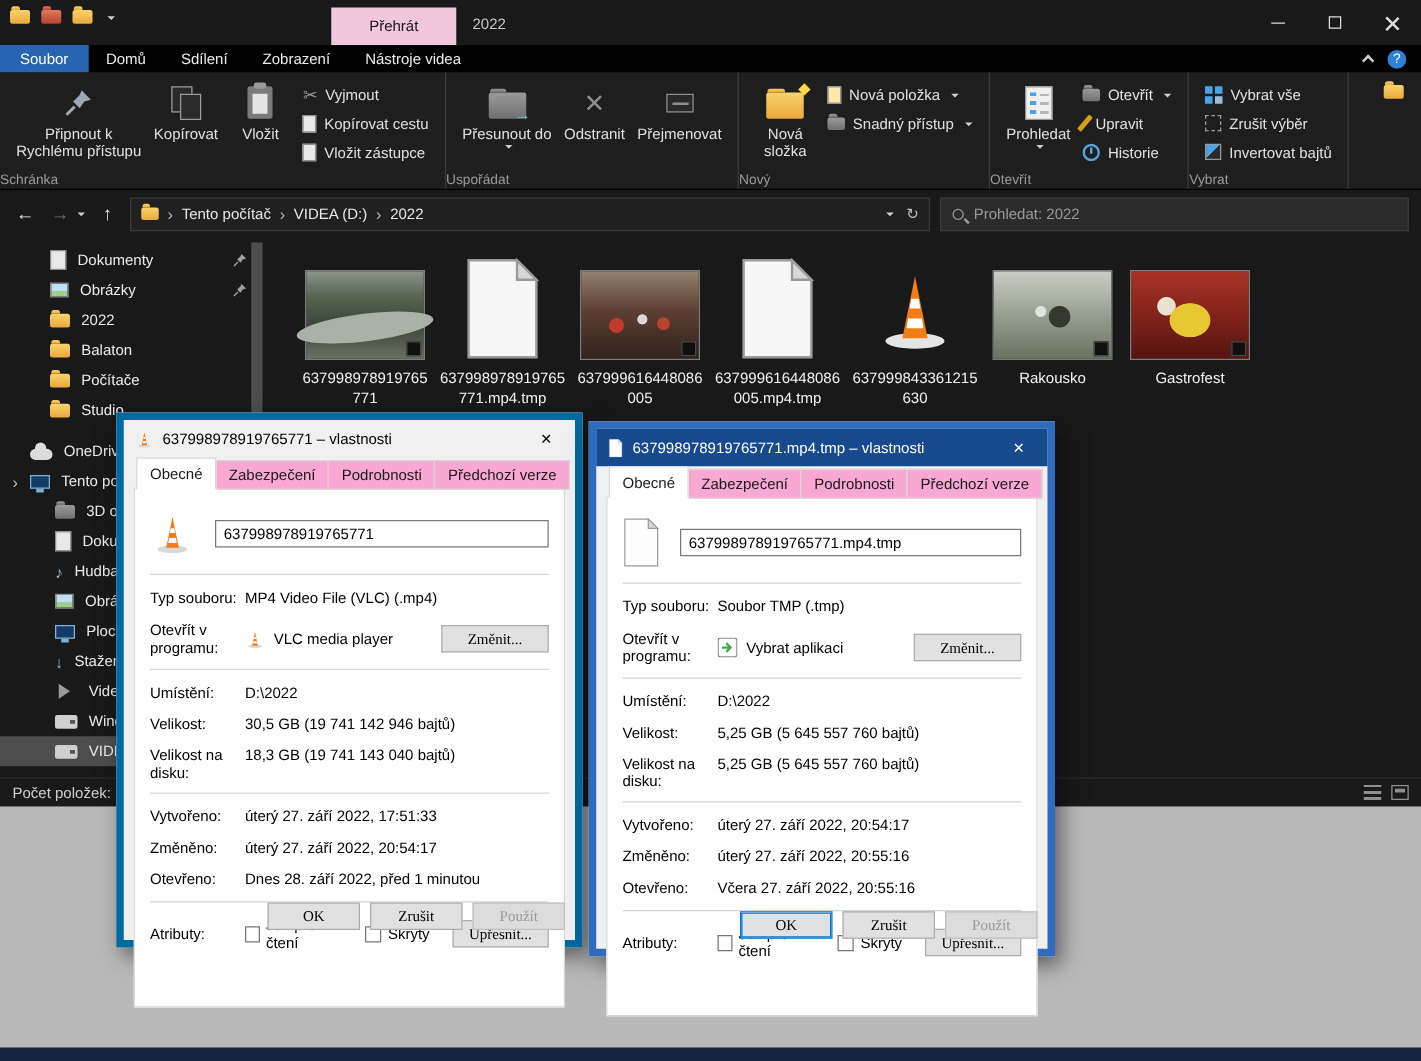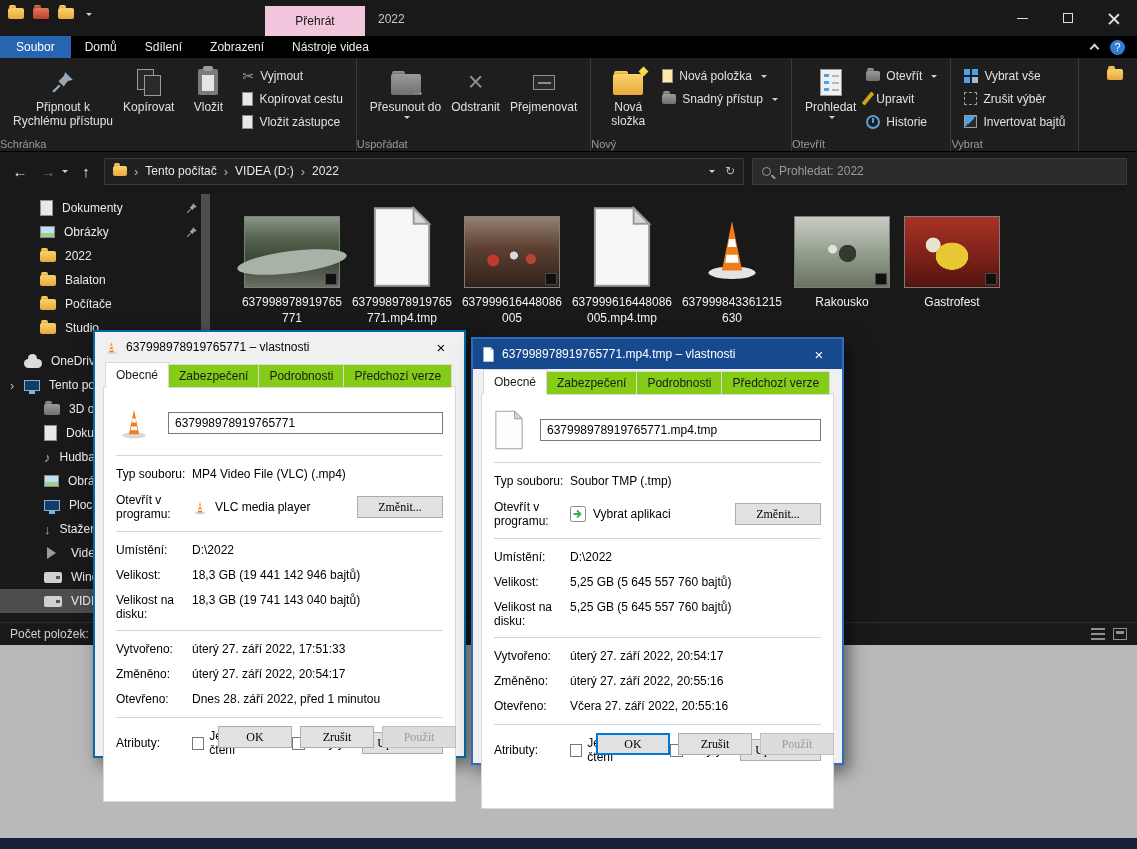--- a/index.html
+++ b/index.html
@@ -140,30 +140,30 @@
 
   .statusbar{position:absolute;left:0;right:0;bottom:0;height:23px;background:#191919;border-top:1px solid #2d2d2d;
              display:flex;align-items:center;padding:0 10px;font-size:12px;color:#cfcfcf}
   .status-views{margin-left:auto;display:flex;gap:8px}
   .view-ic1{width:14px;height:12px;background:repeating-linear-gradient(#8f8f8f 0 2px,transparent 2px 5px)}
   .view-ic2{width:14px;height:12px;border:1px solid #8f8f8f;background:linear-gradient(#8f8f8f,#8f8f8f) 2px 2px/8px 3px no-repeat}
 
   .taskbar{position:absolute;left:0;bottom:0;width:100%;height:11px;background:#16213a}
 
   
-  .dialog{position:absolute;width:373px;height:428px;background:#f0f0f0;border:2px solid #0369a1;
+  .dialog{position:absolute;width:373px;height:428px;background:#f0f0f0;border:6px solid #0369a1;
           box-shadow:5px 7px 16px rgba(0,0,0,.5);font-size:12px;color:#000}
   .d1{left:93px;top:330px;z-index:20}
   .d2{left:471px;top:337px;z-index:30;border-color:#2f6bbf}
   .dlg-title{height:30px;display:flex;align-items:center;padding:0 4px 0 9px;gap:7px}
   .d2 .dlg-title{background:#17498f;color:#fff}
   .dlg-title-text{flex:1;white-space:nowrap;overflow:hidden}
   .dlg-close{width:38px;height:30px;display:flex;align-items:center;justify-content:center;font-size:15px}
   .dlg-tabs{position:absolute;top:32px;left:10px;display:flex;z-index:2}
-  .dtab{padding:4px 10px;background:#84cc16;border:1px solid #d9d9d9;border-left:none;color:#1a1a1a}
+  .dtab{padding:4px 10px;background:#f9a8d4;border:1px solid #d9d9d9;border-left:none;color:#1a1a1a}
   .dtab:first-child{border-left:1px solid #d9d9d9}
   .dtab.active{background:#fff;border-bottom:1px solid #fff;position:relative;top:0px;padding-top:5px;margin-top:-2px;border-left:1px solid #d9d9d9}
   .dlg-page{position:absolute;top:54px;left:8px;right:8px;height:416px;background:#fff;border:1px solid #d9d9d9;padding:12px 10px 0}
   .namerow{display:flex;align-items:center;gap:16px;margin:4px 2px 12px;height:40px}
   .nameinput{flex:1;height:22px;border:1px solid #7a7a7a;background:#fff;padding:2px 6px;font-size:12px;
              font-family:"Liberation Sans","DejaVu Sans",sans-serif}
   .dsep{border-top:1px solid #d5d5d5;margin:9px 2px 11px}
   .drow{display:flex;align-items:flex-start;padding:0 2px;margin-bottom:11px}
   .dl{width:76px;flex:none;line-height:14px}
   .dv{flex:1;line-height:14px}
@@ -590,21 +590,21 @@
         </span>
         <button class="dbtn change">Změnit...</button>
       </div>
       <div class="dsep"></div>
       <div class="drow">
         <span class="dl">Umístění:</span>
         <span class="dv">D:\2022</span>
       </div>
       <div class="drow">
         <span class="dl">Velikost:</span>
-        <span class="dv">18,3 GB (19 441 142 946 bajtů)</span>
+        <span class="dv">30,5 GB (19 741 142 946 bajtů)</span>
       </div>
       <div class="drow" style="margin-bottom:4px">
         <span class="dl">Velikost na disku:</span>
         <span class="dv">18,3 GB (19 741 143 040 bajtů)</span>
       </div>
       <div class="dsep"></div>
       <div class="drow">
         <span class="dl">Vytvořeno:</span>
         <span class="dv">úterý 27. září 2022, 17:51:33</span>
       </div>

